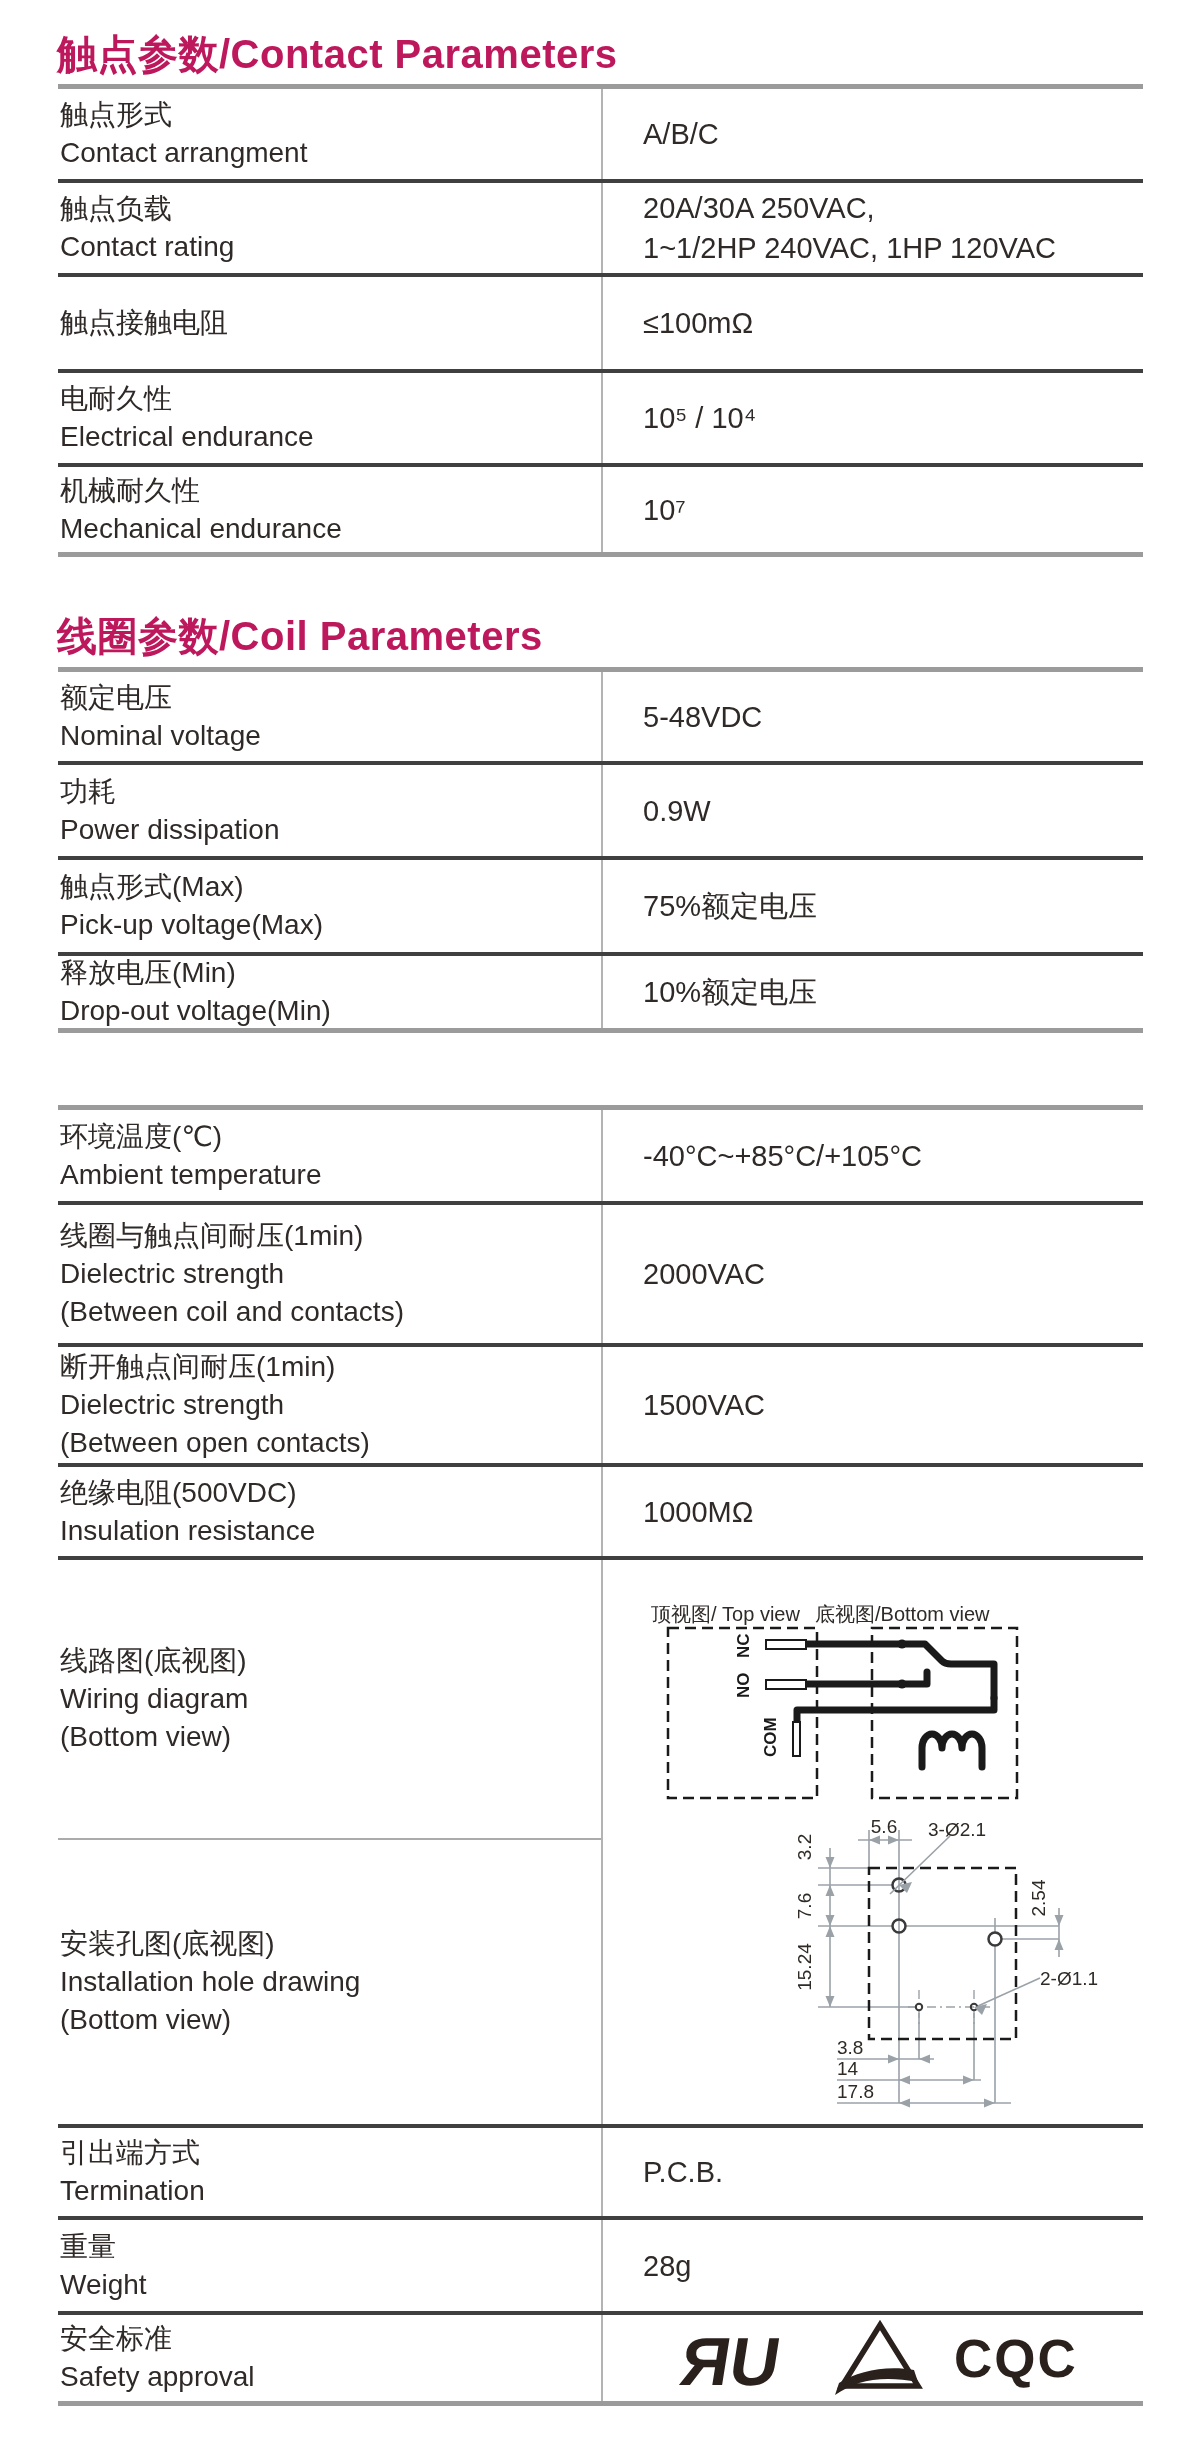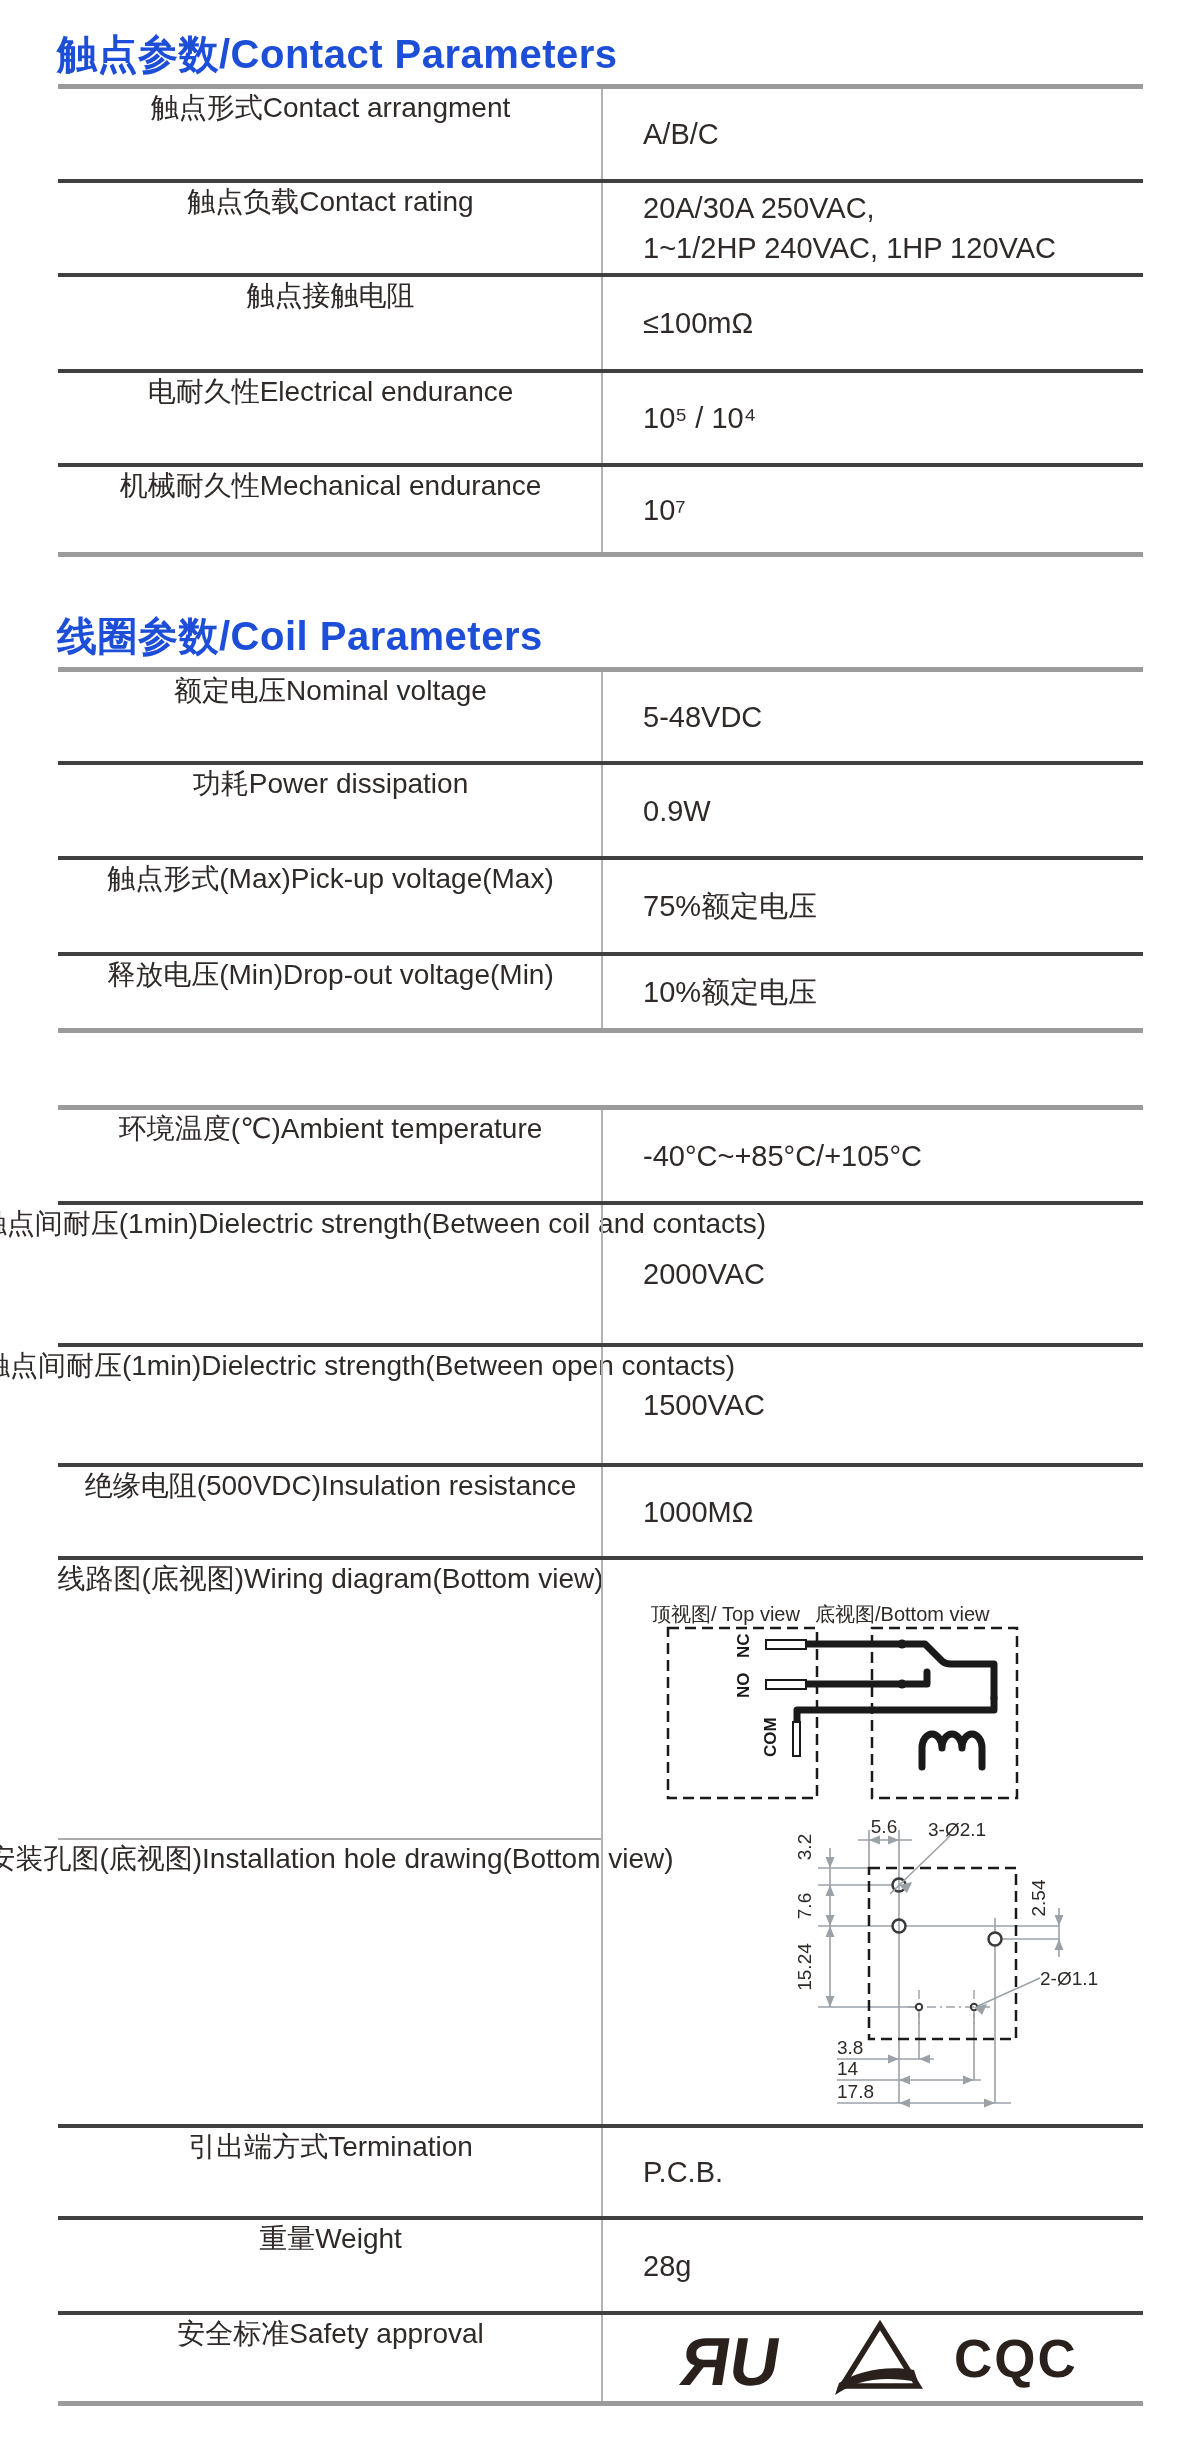--- a/index.html
+++ b/index.html
@@ -1,27 +1,27 @@
 <!DOCTYPE html>
 <html><head>
 <meta charset="utf-8">
 <style>
   html,body{margin:0;padding:0}
   body{width:1183px;height:2451px;background:#ffffff;position:relative;overflow:hidden;
        font-family:"Liberation Sans","DejaVu Sans",sans-serif;color:#2f2a28}
   #page{position:absolute;left:0;top:0;width:1183px;height:2451px}
-  .title{position:absolute;left:57px;font-size:40px;font-weight:bold;color:#1d4ed8;
+  .title{position:absolute;left:57px;font-size:40px;font-weight:bold;color:#be185d;
          letter-spacing:.5px;white-space:nowrap}
   .tbl{position:absolute;left:58px;width:1085px;border-top:5px solid #9b9b9b;
        border-bottom:5px solid #9b9b9b;box-sizing:content-box}
   .row{display:flex;box-sizing:border-box}
   .row + .row{border-top:4px solid #404040}
   .row.split{border-top:none}
   .row.split > .c1{border-top:2px solid #ababab}
-  .c1{width:543px;box-sizing:border-box;display:flex;flex-direction:row;
+  .c1{width:543px;box-sizing:border-box;display:flex;flex-direction:column;
       justify-content:center;padding-left:2px}
   .c2{flex:1;box-sizing:border-box;border-left:2px solid #b3b3b3;display:flex;
       flex-direction:column;justify-content:center;padding-left:40px}
   .c2.logos{flex-direction:row;align-items:center;gap:32px}
   .lz,.le{font-size:28px;line-height:38px;white-space:nowrap}
   .val{font-size:29px;line-height:40px;white-space:nowrap}
   .abs{position:absolute}
   svg{display:block;overflow:visible}
   svg text{font-family:"Liberation Sans","DejaVu Sans",sans-serif}
   .dashbox{fill:none;stroke:#1a1a1a;stroke-width:2.5;stroke-dasharray:11 6}

